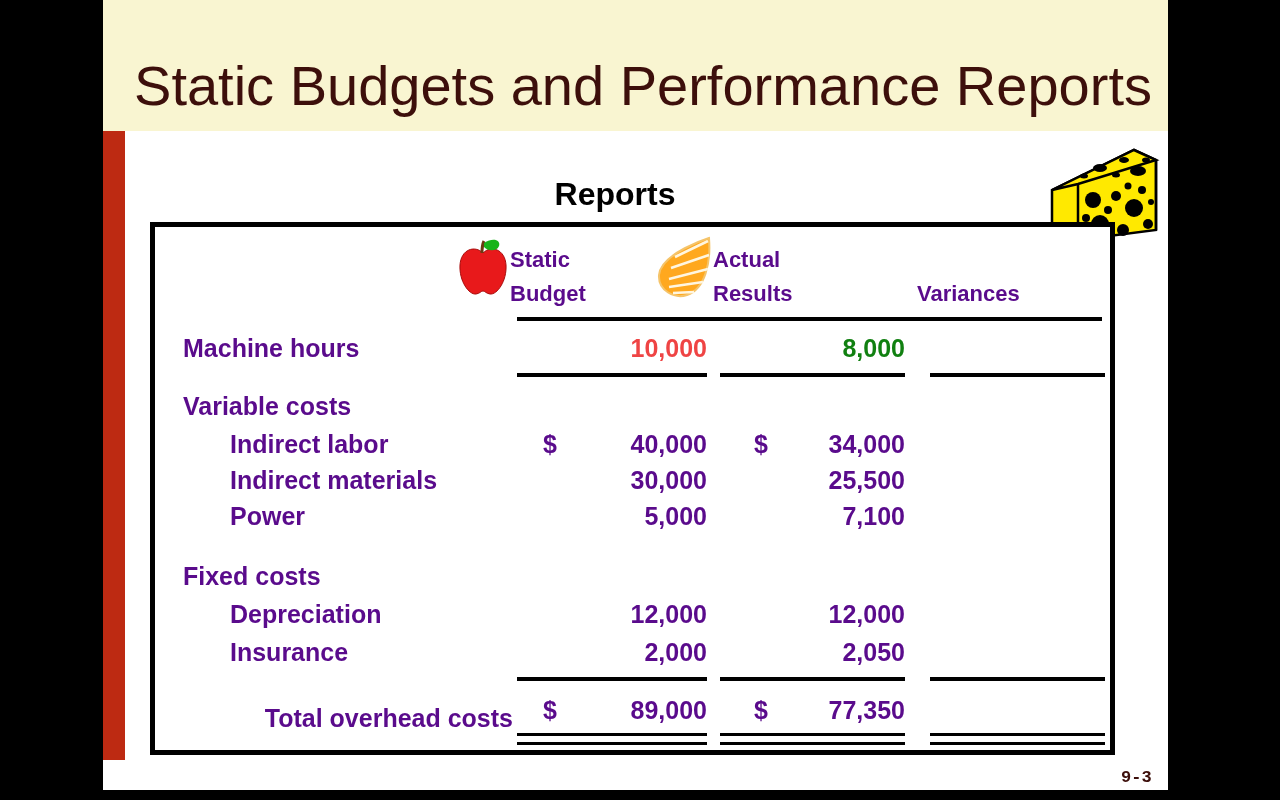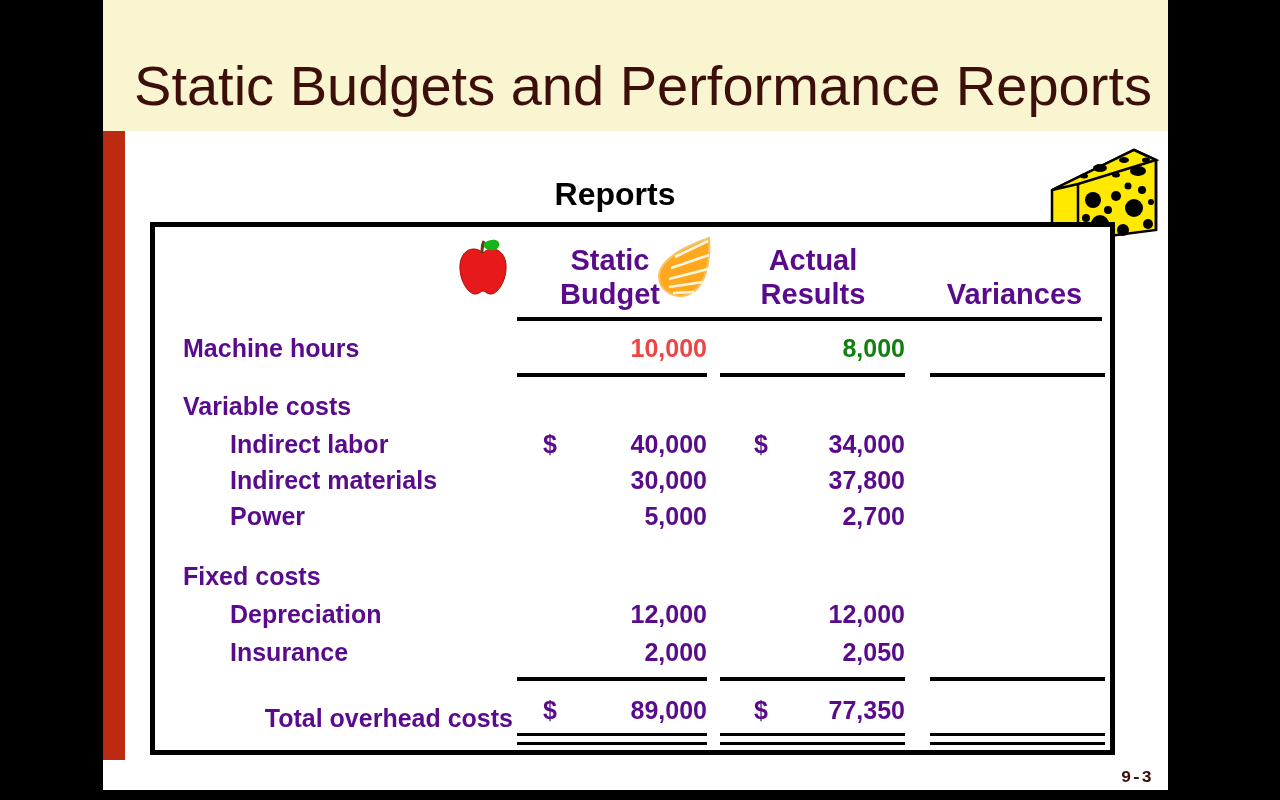--- a/index.html
+++ b/index.html
@@ -137,25 +137,24 @@
     justify-content: flex-end;
     align-items: baseline;
   }
   .money-cell .dollar {
     margin-right: auto;
     padding-left: 26px;
   }
 
   
   .hdr {
-    font-size: 29px;
+    font-size: 22px;
     font-weight: bold;
     color: #5a0b8c;
     font-family: "Liberation Sans", sans-serif;
-    text-align: center;
     line-height: 34px;
     white-space: nowrap;
   }
   #hdr-budget { position: absolute; left: 355px; top: 16px;  width: 200px; }
   #hdr-actual { position: absolute; left: 558px; top: 16px;  width: 200px; }
   #hdr-var    { position: absolute; left: 762px; top: 50px;  width: 195px; }
 
   #apple-icon  { position: absolute; left: 298px; top: 10px; width: 60px; height: 62px; }
   #orange-icon { position: absolute; left: 498px; top: 8px;  width: 66px; height: 66px; }
 
@@ -277,26 +276,26 @@
           <span>40,000</span>
         </div>
         <div class="num col-actual money-cell" style="top:202px;">
           <span class="dollar" style="padding-left:34px;">$</span>
           <span>34,000</span>
         </div>
         <div class="num col-var" style="top:202px;"></div>
 
         <div class="rowtext col-label indent" style="top:238px;">Indirect materials</div>
         <div class="num col-budget" style="top:238px;">30,000</div>
-        <div class="num col-actual" style="top:238px;">37,800</div>
+        <div class="num col-actual" style="top:238px;">25,500</div>
         <div class="num col-var" style="top:238px;"></div>
 
         <div class="rowtext col-label indent" style="top:274px;">Power</div>
         <div class="num col-budget" style="top:274px;">5,000</div>
-        <div class="num col-actual" style="top:274px;">2,700</div>
+        <div class="num col-actual" style="top:274px;">7,100</div>
         <div class="num col-var" style="top:274px;"></div>
 
         <div class="rowtext col-label" style="top:334px;">Fixed costs</div>
 
         <div class="rowtext col-label indent" style="top:372px;">Depreciation</div>
         <div class="num col-budget" style="top:372px;">12,000</div>
         <div class="num col-actual" style="top:372px;">12,000</div>
         <div class="num col-var" style="top:372px;"></div>
 
         <div class="rowtext col-label indent" style="top:410px;">Insurance</div>

